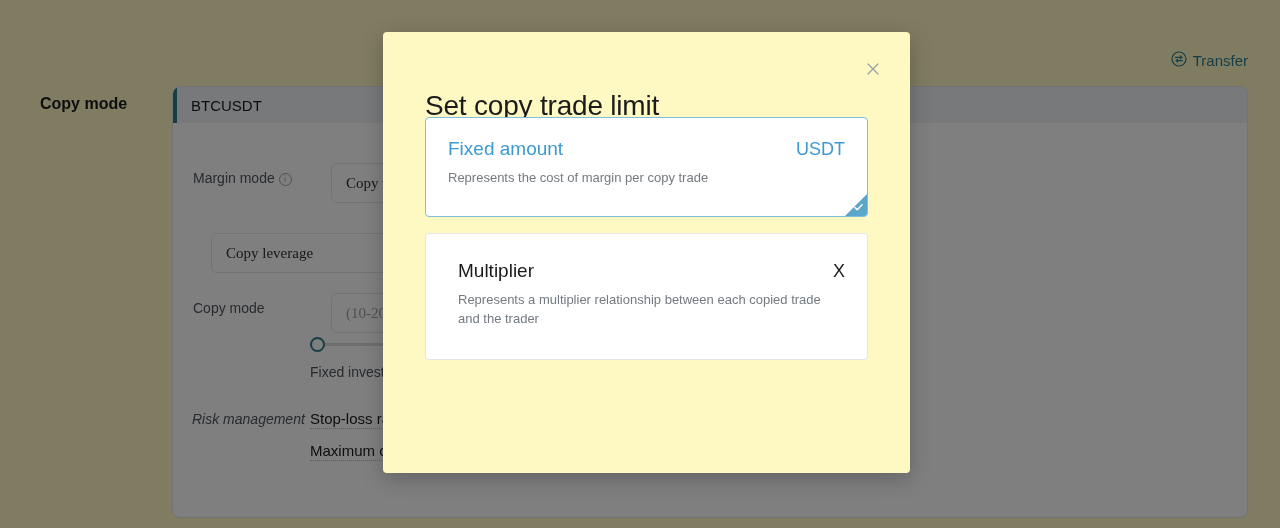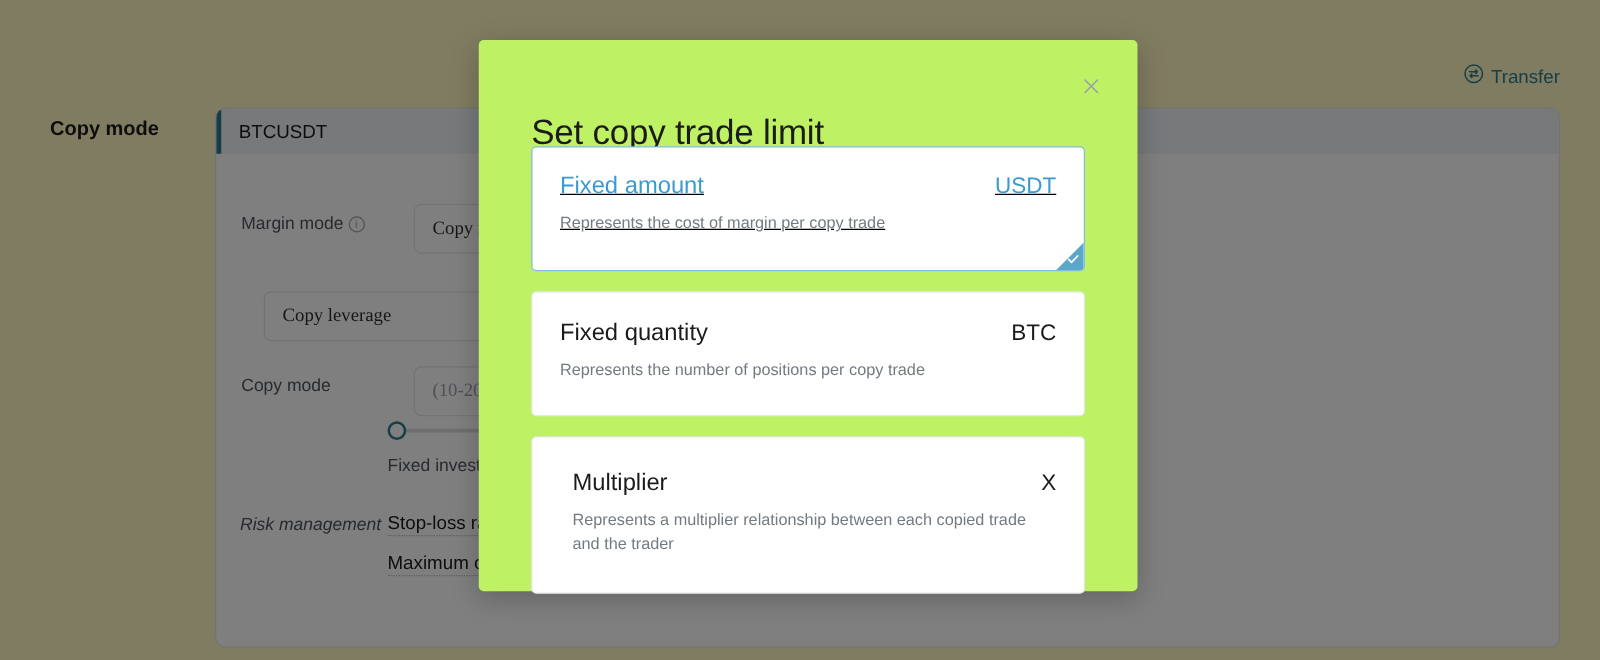--- a/index.html
+++ b/index.html
@@ -162,21 +162,21 @@
     background: rgba(0,0,0,0.5);
   }
 
   
   #modal {
     position: absolute;
     left: 383px;
     top: 32px;
     width: 527px;
     height: 441px;
-    background: #bef264;
+    background: #fef9c3;
     border-radius: 4px;
     box-shadow: 0 6px 22px rgba(0,0,0,0.22);
   }
   #modal-close {
     position: absolute;
     right: 26px;
     top: 26px;
     width: 22px; height: 22px;
     color: #9aa1a8;
     cursor: pointer;
@@ -204,21 +204,20 @@
     border: 1px solid #e4e6e8;
     border-radius: 4px;
     background: #ffffff;
     padding: 20px 22px 18px 22px;
     margin-bottom: 16px;
     cursor: pointer;
     overflow: hidden;
   }
   .option-card.selected {
     border: 1px solid #7fbedd;
-    text-decoration: underline;
   }
   .option-head {
     display: flex;
     align-items: baseline;
     justify-content: space-between;
   }
   .option-name {
     font-size: 19px;
     color: #1b1b1b;
   }
@@ -341,27 +340,20 @@
         <span class="option-unit">USDT</span>
       </div>
       <div class="option-desc">Represents the cost of margin per copy trade</div>
       <div class="corner-check">
         <svg class="tick" viewBox="0 0 10 10">
           <path d="M1 5 L3.6 7.6 L9 2" fill="none" stroke="#ffffff" stroke-width="1.6" stroke-linecap="round" stroke-linejoin="round"></path>
         </svg>
       </div>
     </div>
 
-    <div class="option-card card-pad-2">
-      <div class="option-head">
-        <span class="option-name">Fixed quantity</span>
-        <span class="option-unit">BTC</span>
-      </div>
-      <div class="option-desc">Represents the number of positions per copy trade</div>
-    </div>
 
     <div class="option-card card-pad-3">
       <div class="option-head">
         <span class="option-name">Multiplier</span>
         <span class="option-unit">X</span>
       </div>
       <div class="option-desc">Represents a multiplier relationship between each copied trade and the trader</div>
     </div>
 
   </div>

